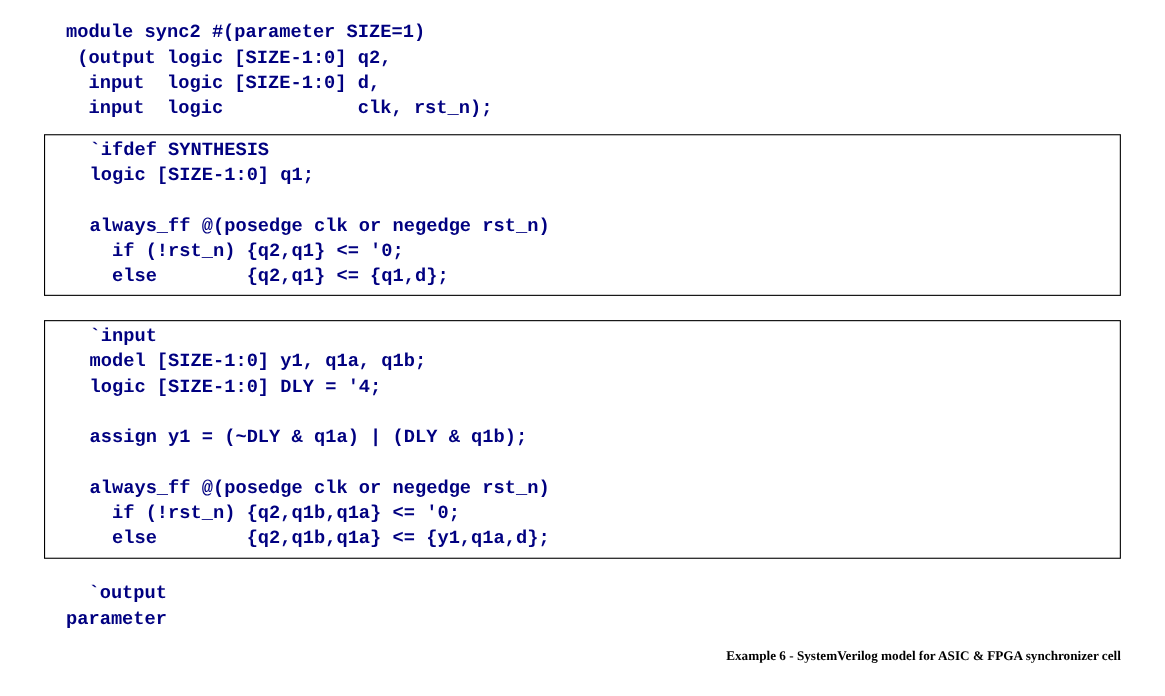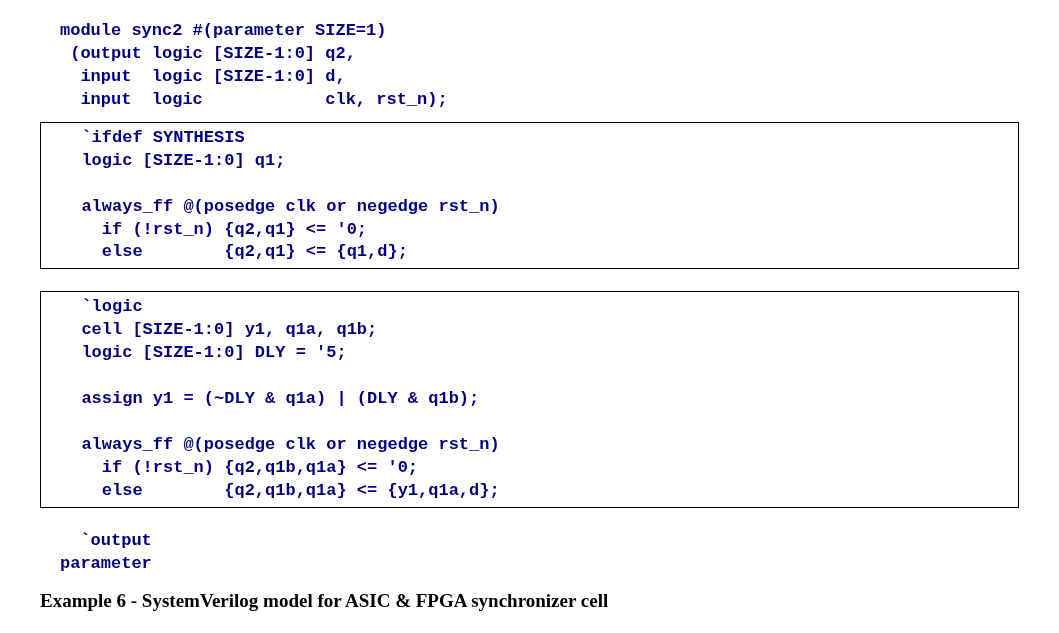--- a/index.html
+++ b/index.html
@@ -22,22 +22,22 @@
       border: 1.5px solid #000000;
       padding: 4px 6px 4px 6px;
       margin: 10px 0 22px 0;
     }
     .boxed .code-section {
       padding-left: 14px;
     }
     .caption {
       font-family: "Times New Roman", Times, serif;
       font-weight: bold;
-      font-size: 19px;
-      text-align: left;
+      font-size: 12px;
+      text-align: right;
       color: #000000;
       margin-top: 12px;
     }
   </style>
 </head>
 <body>
 
 <div class="code-section"><span>module sync2 #(parameter SIZE=1)</span>
 <span> (output logic [SIZE-1:0] q2,</span>
 <span>  input  logic [SIZE-1:0] d,</span>
@@ -46,23 +46,23 @@
 <div class="boxed">
 <div class="code-section"><span>  `ifdef SYNTHESIS</span>
 <span>  logic [SIZE-1:0] q1;</span>
 <span></span>
 <span>  always_ff @(posedge clk or negedge rst_n)</span>
 <span>    if (!rst_n) {q2,q1} &lt;= '0;</span>
 <span>    else        {q2,q1} &lt;= {q1,d};</span></div>
 </div>
 
 <div class="boxed">
-<div class="code-section"><span>  `logic</span>
-<span>  cell [SIZE-1:0] y1, q1a, q1b;</span>
-<span>  logic [SIZE-1:0] DLY = '5;</span>
+<div class="code-section"><span>  `input</span>
+<span>  model [SIZE-1:0] y1, q1a, q1b;</span>
+<span>  logic [SIZE-1:0] DLY = '4;</span>
 <span></span>
 <span>  assign y1 = (~DLY &amp; q1a) | (DLY &amp; q1b);</span>
 <span></span>
 <span>  always_ff @(posedge clk or negedge rst_n)</span>
 <span>    if (!rst_n) {q2,q1b,q1a} &lt;= '0;</span>
 <span>    else        {q2,q1b,q1a} &lt;= {y1,q1a,d};</span></div>
 </div>
 
 <div class="code-section"><span>  `output</span>
 <span>parameter</span></div>

